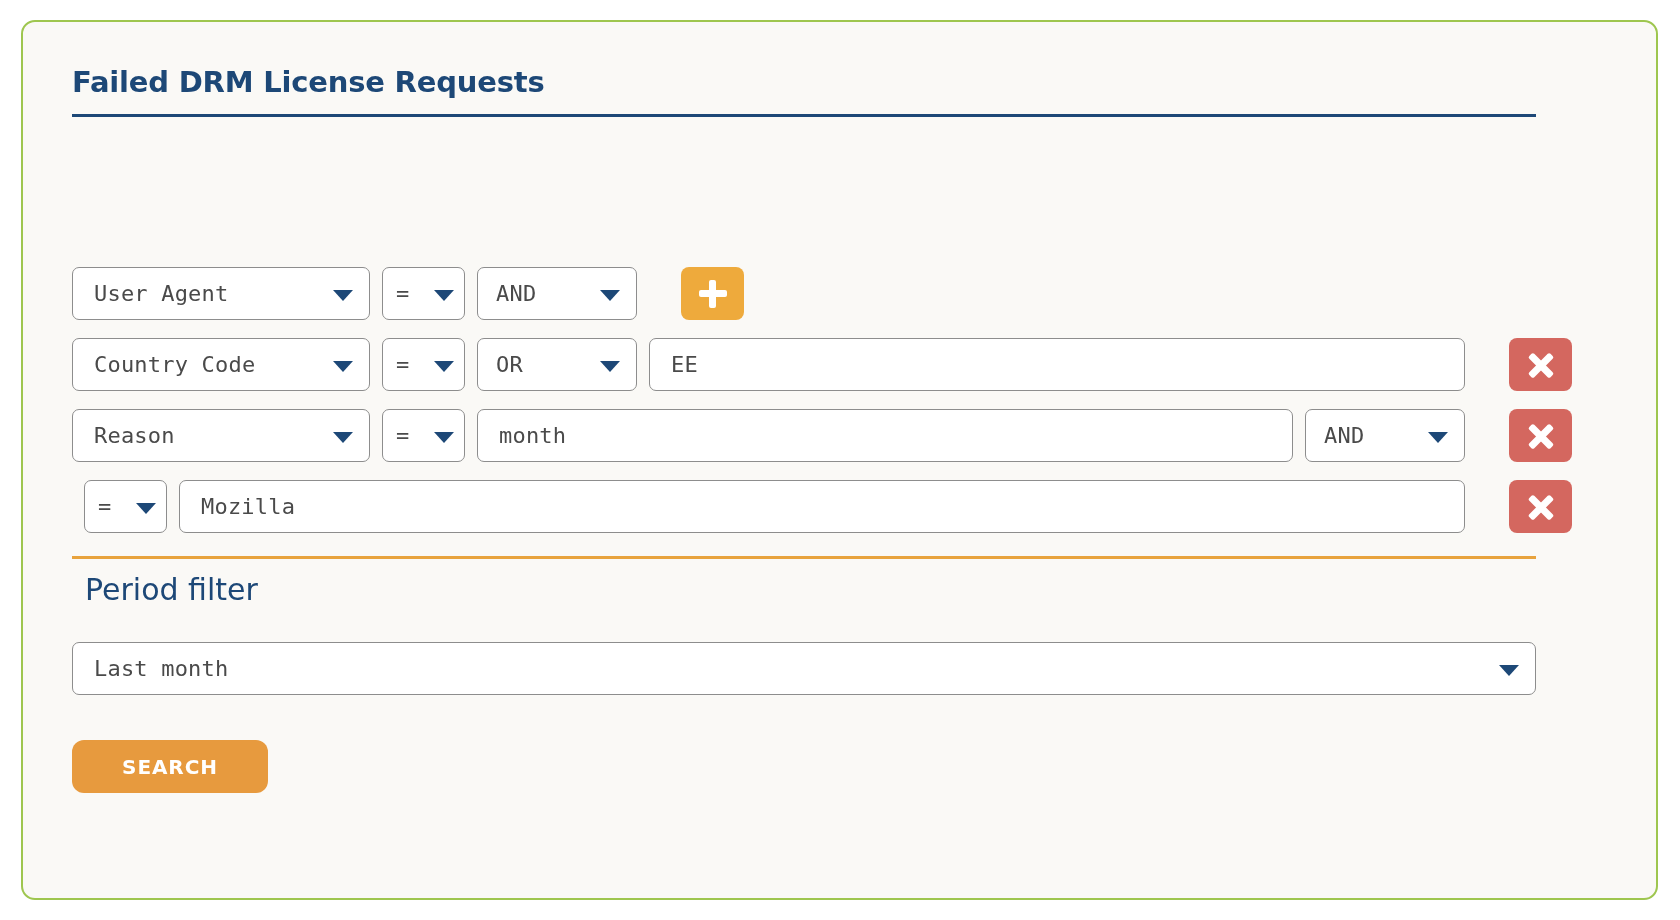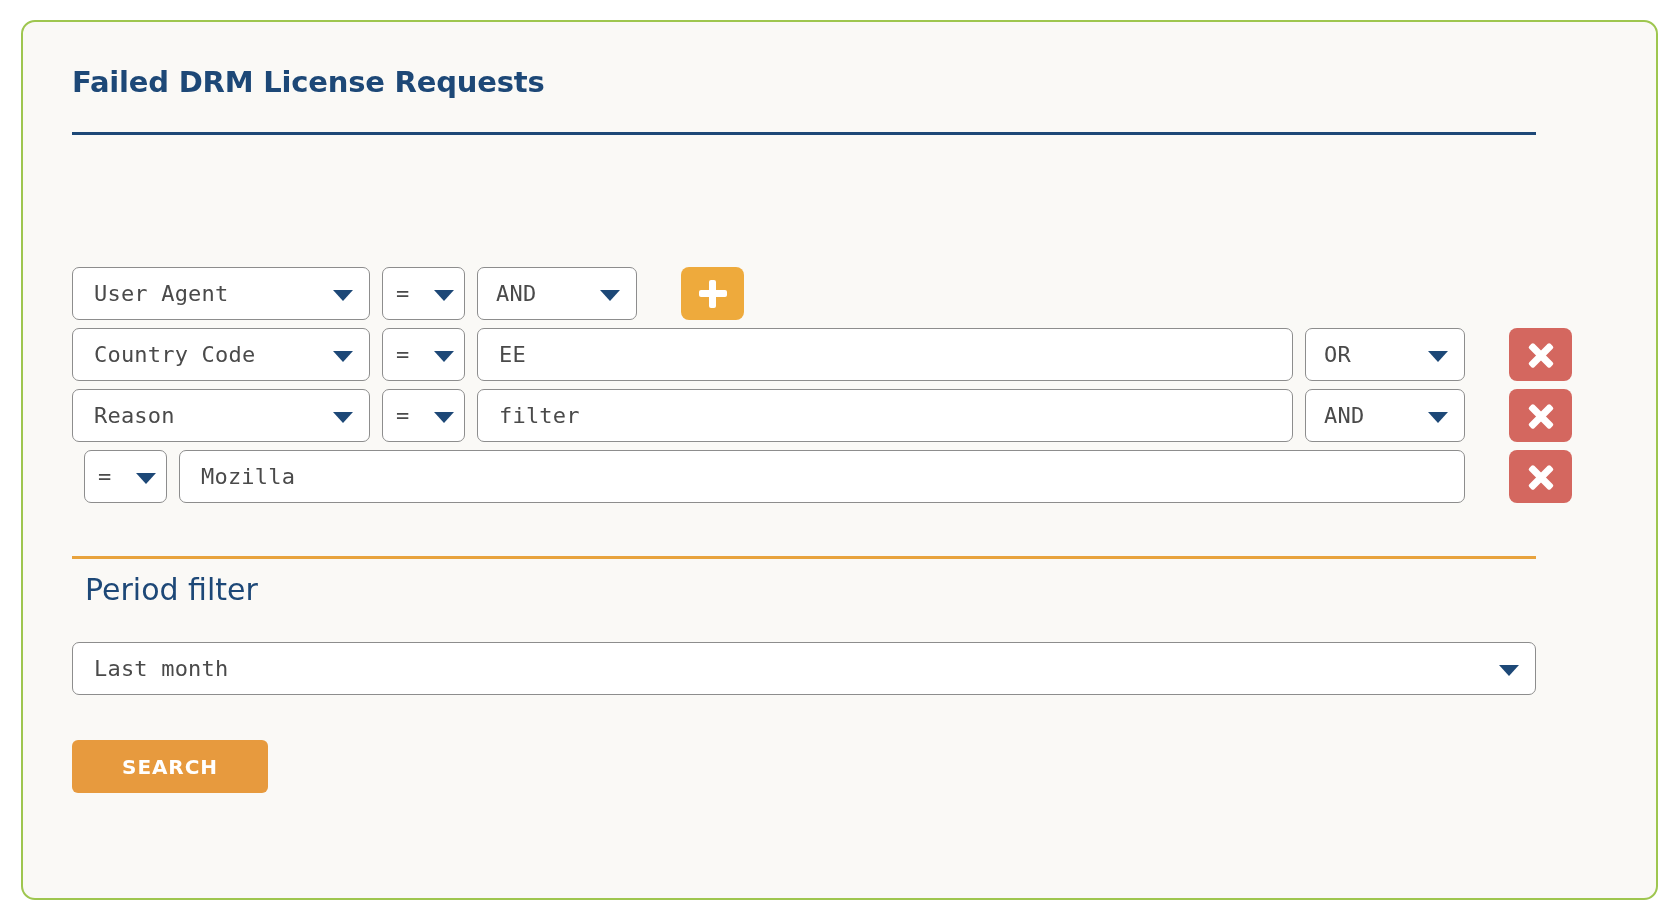--- a/index.html
+++ b/index.html
@@ -31,21 +31,21 @@
   .title-wrap {
     position: absolute;
     left: 49px; top: 46px;
     width: 1464px;
   }
   .title {
     font-size: 29px;
     font-weight: bold;
     color: #1d4877;
     letter-spacing: -0.2px;
-    padding-bottom: 35px;
+    padding-bottom: 17px;
     border-bottom: 3px solid #1d4877;
     line-height: 1.0;
   }
 
   
   .section-head {
     position: absolute;
     left: 49px; top: 175px;
     width: 1464px;
     height: 44px;
@@ -72,21 +72,21 @@
   
   .rows {
     position: absolute;
     left: 49px; top: 245px;
     width: 1500px;
   }
   .frow {
     display: flex;
     align-items: center;
     height: 53px;
-    margin-bottom: 8px;
+    margin-bottom: 18px;
   }
 
   .ctrl {
     height: 53px;
     background: #ffffff;
     border: 1.6px solid #8d8d8d;
     border-radius: 7px;
     display: flex;
     align-items: center;
     position: relative;
@@ -182,21 +182,21 @@
     height: 53px;
   }
 
   
   .search-btn {
     position: absolute;
     left: 49px; top: 718px;
     width: 196px; height: 53px;
     background: #e79a3e;
     border: none;
-    border-radius: 6px;
+    border-radius: 12px;
     color: #ffffff;
     font-size: 20px;
     font-weight: bold;
     letter-spacing: 0.9px;
     cursor: pointer;
     font-family: "DejaVu Sans", "Liberation Sans", sans-serif;
   }
 </style>
 </head>
 <body>
@@ -231,43 +231,43 @@
 
       <div class="frow">
         <div class="ctrl sel-field">
           <span class="ctrl-text">Country Code</span>
           <span class="caret"></span>
         </div>
         <div class="ctrl sel-op">
           <span class="ctrl-text">=</span>
           <span class="caret"></span>
         </div>
+        <div class="ctrl sel-bool">
+          <span class="ctrl-text">OR</span>
+          <span class="caret"></span>
+        </div>
         <div class="ctrl txt-val">
           <span class="ctrl-text">EE</span>
-        </div>
-        <div class="ctrl sel-bool">
-          <span class="ctrl-text">OR</span>
-          <span class="caret"></span>
         </div>
         <div class="act act-del">
           <span class="glyph-x"></span>
         </div>
       </div>
 
       <div class="frow">
         <div class="ctrl sel-field">
           <span class="ctrl-text">Reason</span>
           <span class="caret"></span>
         </div>
         <div class="ctrl sel-op">
           <span class="ctrl-text">=</span>
           <span class="caret"></span>
         </div>
         <div class="ctrl txt-val">
-          <span class="ctrl-text">filter</span>
+          <span class="ctrl-text">month</span>
         </div>
         <div class="ctrl sel-bool">
           <span class="ctrl-text">AND</span>
           <span class="caret"></span>
         </div>
         <div class="act act-del">
           <span class="glyph-x"></span>
         </div>
       </div>
 

